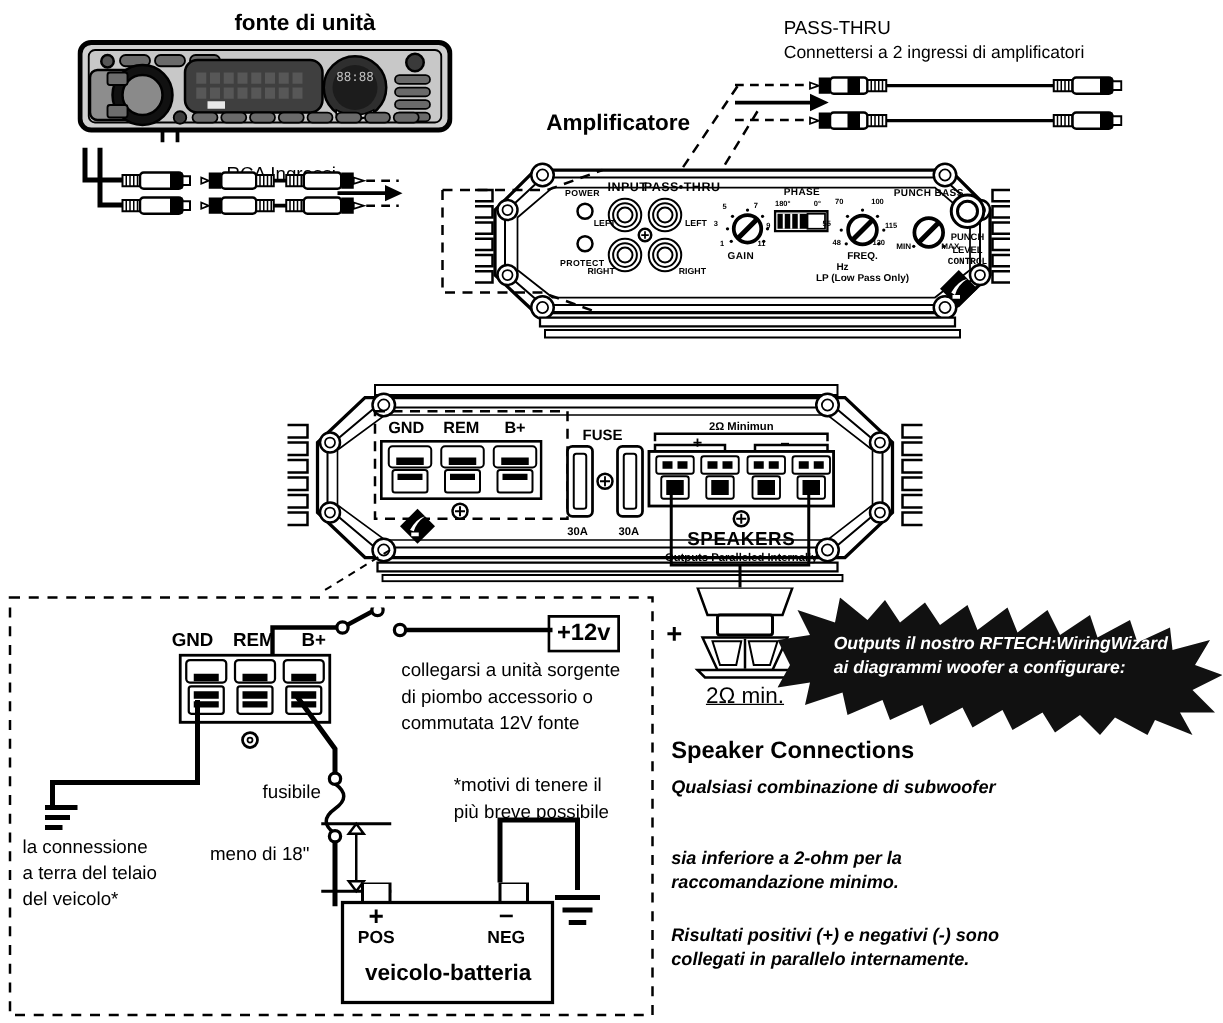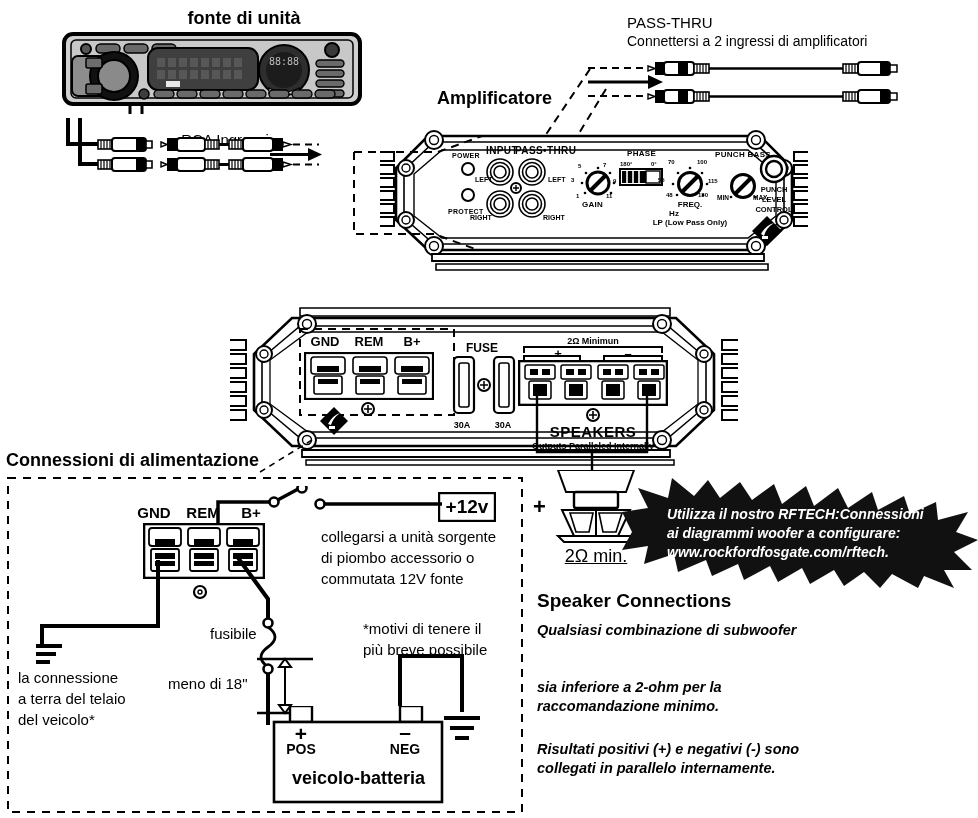--- a/index.html
+++ b/index.html
@@ -401,21 +401,21 @@
   <div class="lbl bold" style="left:753px;top:194px;font-size:6.5px;">MAX</div>
 
   <div class="abs" style="left:757px;top:152px;">
     <svg width="34" height="34" viewBox="0 0 34 34">
       <circle cx="17" cy="17" r="13" fill="#fff" stroke="#000" stroke-width="2.4"></circle>
       <circle cx="17" cy="17" r="8" fill="#fff" stroke="#000" stroke-width="2.4"></circle>
     </svg>
   </div>
   <div class="lbl bold ctr" style="left:744px;top:186px;width:60px;font-size:7.5px;">PUNCH</div>
   <div class="lbl bold ctr" style="left:744px;top:196px;width:60px;font-size:7.5px;">LEVEL</div>
-  <div class="lbl bold ctr" style="left:744px;top:206px;width:60px;font-size:7.5px;">CONTROL</div>
+  <div class="lbl bold ctr" style="left:744px;top:206px;width:60px;font-size:7.5px;font-family:Liberation Mono, monospace;">CONTROL</div>
 
   <div class="abs" style="left:750px;top:214px;">
     <svg width="34" height="34" viewBox="0 0 34 34">
       <path d="M17 2 L32 17 L17 32 L2 17 Z" fill="#000"></path>
       <path d="M11 20 q5 -9 13 -11 q-8 5 -10 13 z" fill="#fff"></path>
       <path d="M12 22 h6 v3 h-6 z" fill="#fff"></path>
     </svg>
   </div>
 
   <div class="abs" style="left:222px;top:306px;">
@@ -613,34 +613,32 @@
   <div class="abs" style="left:622px;top:478px;">
     <svg width="356" height="110" viewBox="0 0 356 110">
       <path d="M10,54 L0,34 L26,30 L16,10 L46,20 L50,0 L72,18 L86,2 L98,20 L118,4
                L130,22 L152,6 L160,26 L184,8 L192,28 L216,10 L226,30 L250,14 L256,32
                L282,18 L288,36 L314,24 L316,42 L346,34 L334,54 L356,62 L332,74
                L350,92 L322,92 L332,110 L302,98 L296,110 L270,96 L258,110 L242,94
                L222,108 L212,92 L188,106 L180,90 L156,104 L148,88 L122,102 L116,86
                L90,98 L84,82 L56,94 L52,76 L22,86 L26,68 L0,72 Z" fill="#111"></path>
     </svg>
   </div>
-  <div class="lbl ital bold" style="left:667px;top:506px;font-size:14px;color:#fff;">Utilizza il nostro RFTECH:Connessioni</div>
+  <div class="lbl ital bold" style="left:667px;top:506px;font-size:14px;color:#fff;">Outputs il nostro RFTECH:WiringWizard</div>
   <div class="lbl ital bold" style="left:667px;top:525px;font-size:14px;color:#fff;">ai diagrammi woofer a configurare:</div>
-  <div class="lbl ital bold" style="left:667px;top:544px;font-size:14px;color:#fff;">www.rockfordfosgate.com/rftech.</div>
 
   <div class="lbl bold" style="left:537px;top:590px;font-size:19px;">Speaker Connections</div>
 
   <div class="lbl ital bold" style="left:537px;top:622px;font-size:14.5px;">Qualsiasi combinazione di subwoofer</div>
   <div class="lbl ital bold" style="left:537px;top:679px;font-size:14.5px;">sia inferiore a 2-ohm per la</div>
   <div class="lbl ital bold" style="left:537px;top:698px;font-size:14.5px;">raccomandazione minimo.</div>
 
   <div class="lbl ital bold" style="left:537px;top:741px;font-size:14.5px;">Risultati positivi (+) e negativi (-) sono</div>
   <div class="lbl ital bold" style="left:537px;top:760px;font-size:14.5px;">collegati in parallelo internamente.</div>
 
-  <div class="lbl bold" style="left:6px;top:450px;font-size:18px;">Connessioni di alimentazione</div>
 
   <div class="abs" style="left:256px;top:438px;">
     <svg width="60" height="36" viewBox="0 0 60 36">
       <path d="M56 2 L4 34" stroke="#000" stroke-width="1.6" stroke-dasharray="6,5" fill="none"></path>
     </svg>
   </div>
 
   <div class="abs" style="left:6px;top:476px;">
     <svg width="518" height="338" viewBox="0 0 518 338">
       <rect x="2" y="2" width="514" height="334" fill="none" stroke="#000" stroke-width="2" stroke-dasharray="8,7"></rect>

